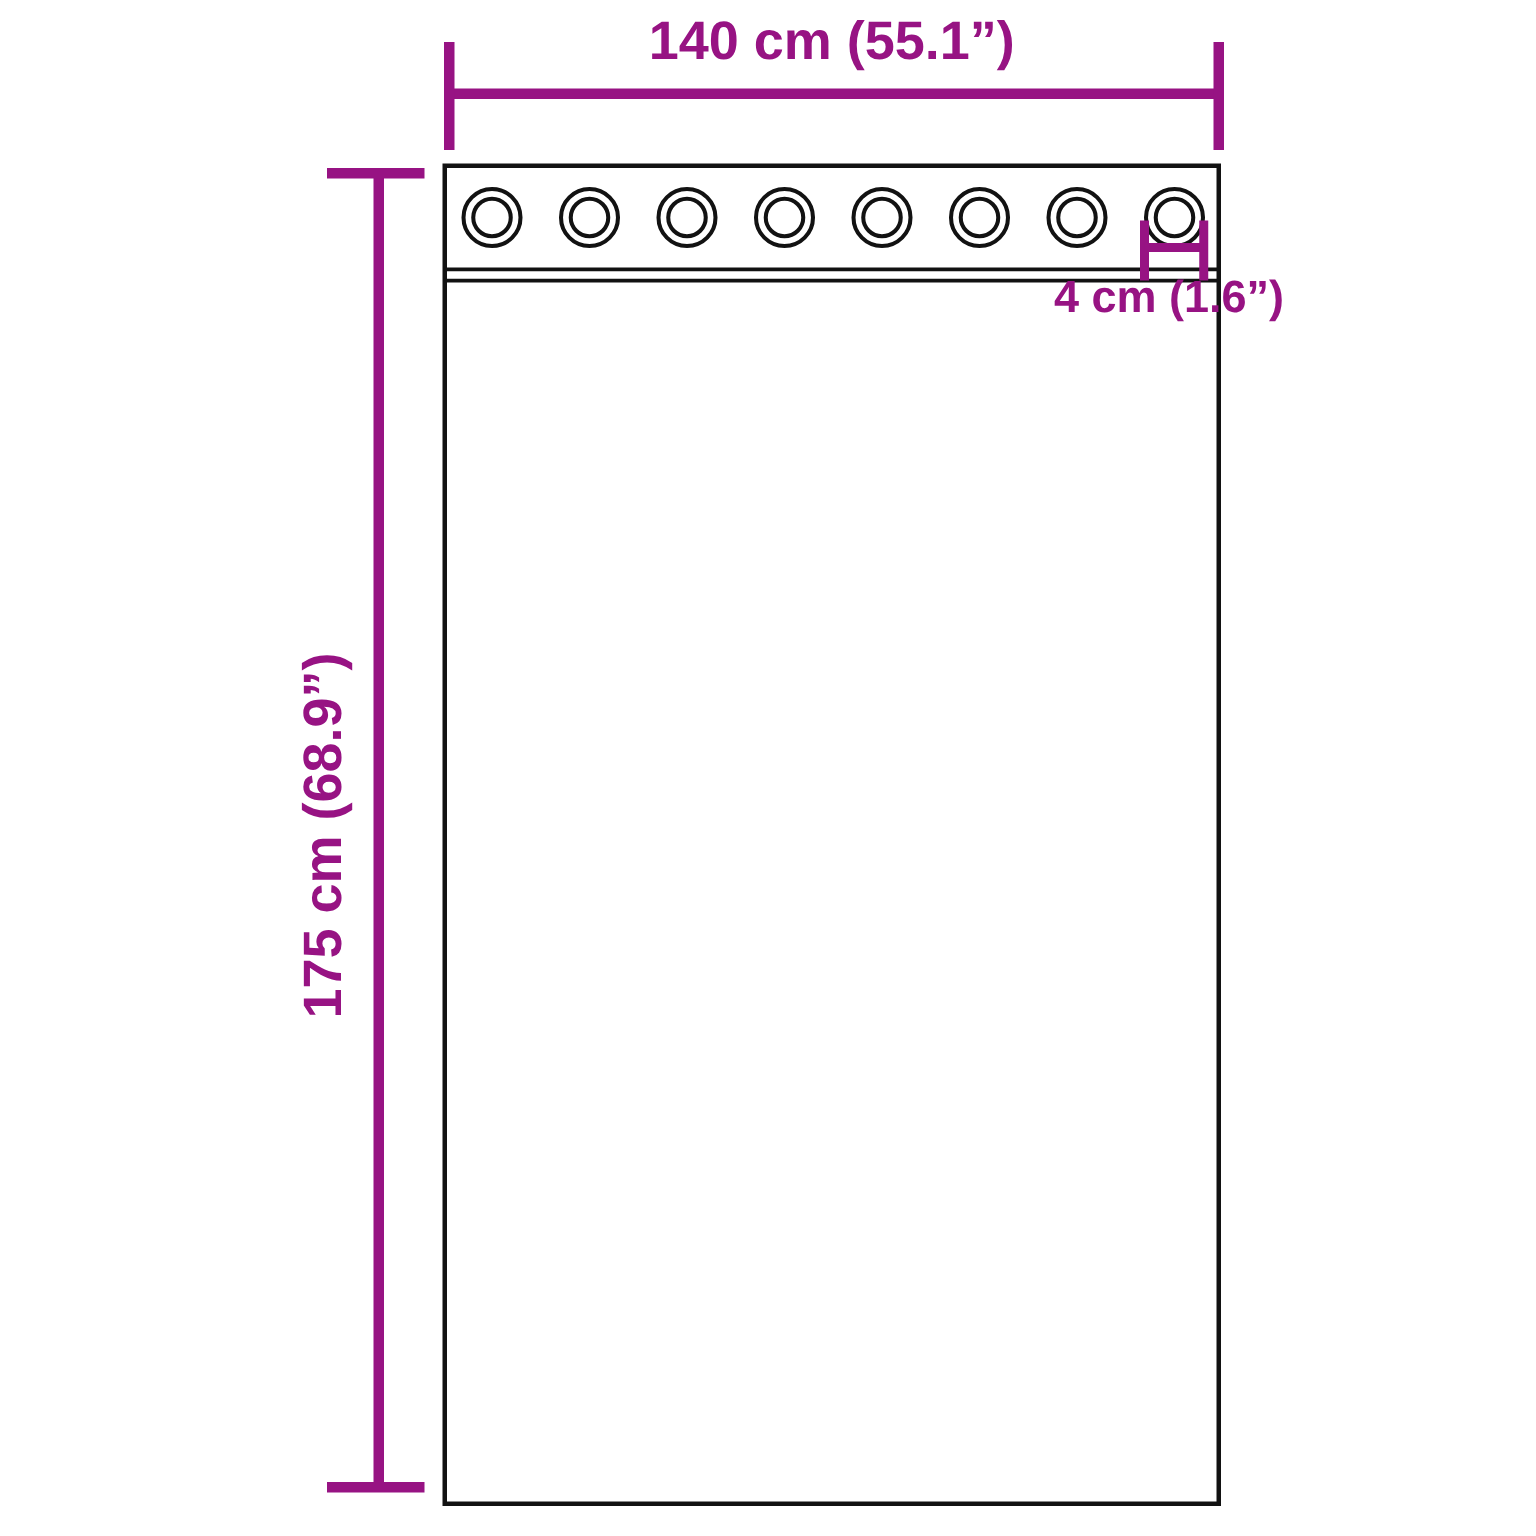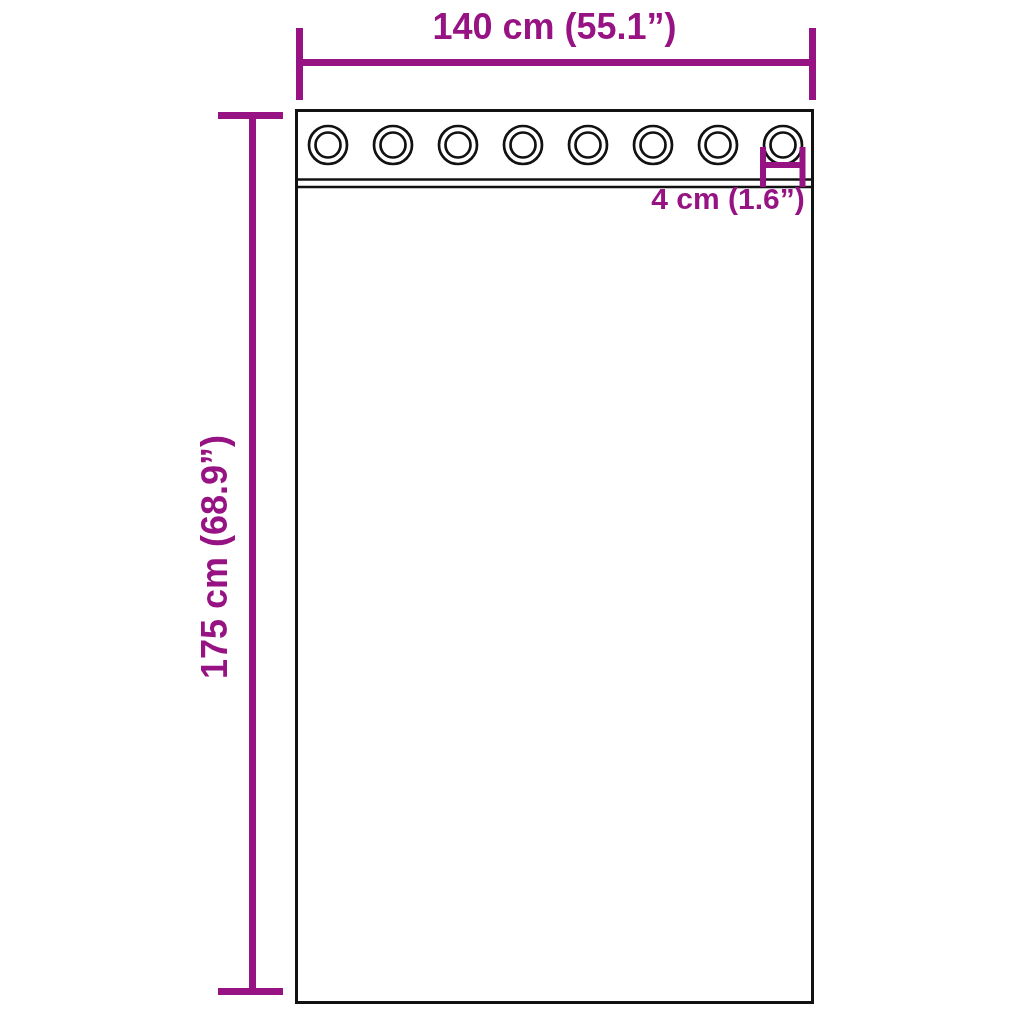--- a/index.html
+++ b/index.html
@@ -30,21 +30,21 @@
   .dim-label.height-label {
     left: 215px;
     top: 557px;
     transform: translate(-50%, -50%) rotate(-90deg);
     font-size: 36px;
   }
   .dim-label.grommet-label {
     left: 600px;
     top: 184px;
     width: 256px;
-    text-align: center;
+    text-align: right;
     font-size: 30px;
   }
 </style>
 </head>
 <body>
 
 <div class="stage">
 
   <svg class="diagram-svg" width="1024" height="1024" viewBox="0 0 1024 1024">
     <defs>

